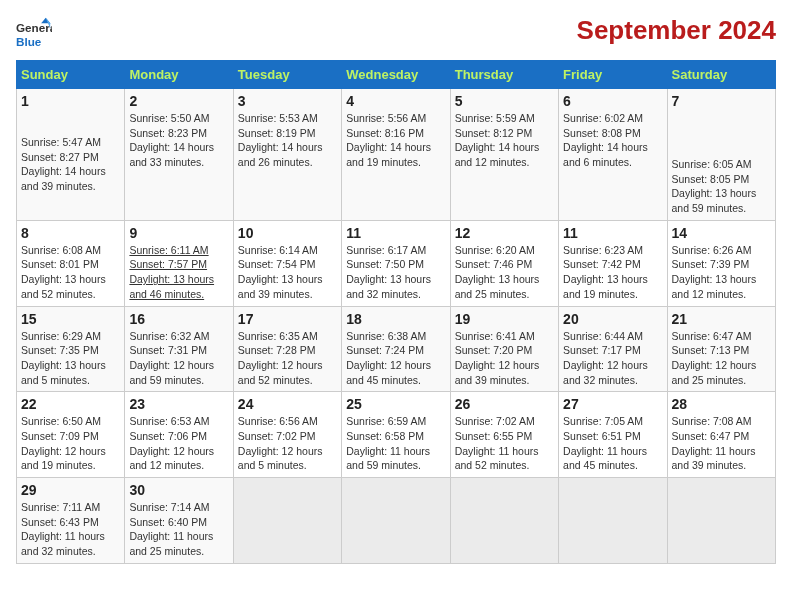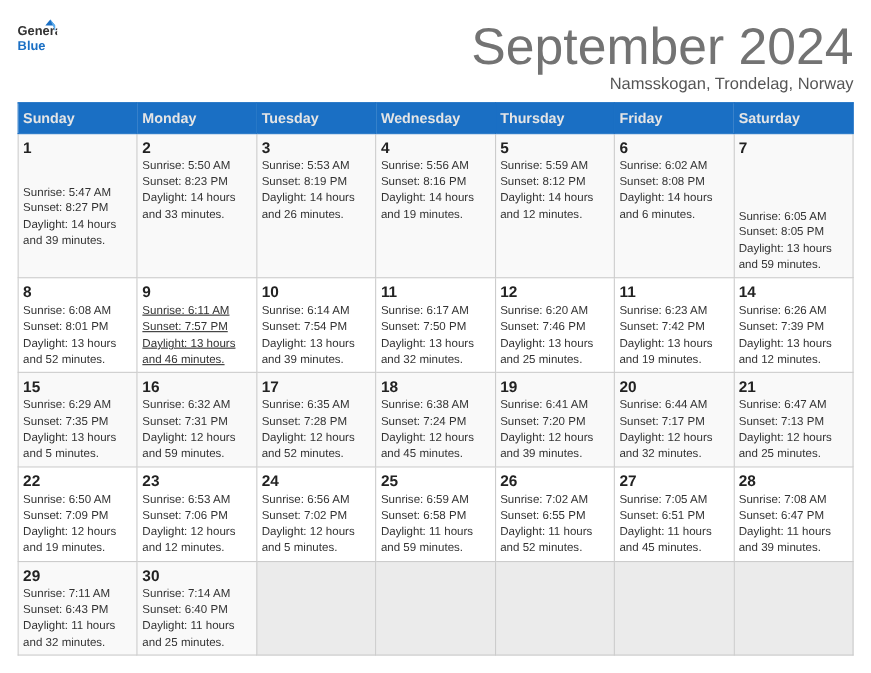--- a/index.html
+++ b/index.html
@@ -22,37 +22,37 @@
       gap: 4px;
     }
     .logo-icon {
       width: 36px;
       height: 36px;
     }
     .title-block {
       text-align: right;
     }
     .month-title {
-      font-size: 47px;
-      font-weight: normal;
-      color: #737373;
+      font-size: 26px;
+      font-weight: bold;
+      color: #b91c1c;
       line-height: 1.1;
     }
     .location {
       font-size: 15px;
       color: #555;
     }
     table {
       width: 100%;
       border-collapse: collapse;
       font-size: 11px;
     }
     thead tr th {
       background: #1a6fc4;
-      color: #e5e5e5;
+      color: #bef264;
       padding: 6px 4px;
       text-align: left;
       font-size: 13px;
       font-weight: bold;
       border: 1px solid #1a6fc4;
     }
     tbody tr td {
       border: 1px solid #ccc;
       vertical-align: top;
       padding: 4px 4px;
@@ -89,21 +89,20 @@
   <div class="logo">
     <svg class="logo-icon" viewBox="0 0 40 40">
       <text x="0" y="18" font-size="13" font-weight="bold" fill="#333">General</text>
       <text x="0" y="33" font-size="13" font-weight="bold" fill="#1a6fc4">Blue</text>
       <polygon points="28,8 38,8 33,2" fill="#1a6fc4"></polygon>
       <polygon points="33,2 38,8 38,14" fill="#5aacee"></polygon>
     </svg>
   </div>
   <div class="title-block">
     <div class="month-title">September 2024</div>
-    <div class="location">Namsskogan, Trondelag, Norway</div>
   </div>
 </div>
 
 <table>
   <thead>
     <tr>
     <th>Sunday</th>
         <th>Monday</th>
         <th>Tuesday</th>
         <th>Wednesday</th>

